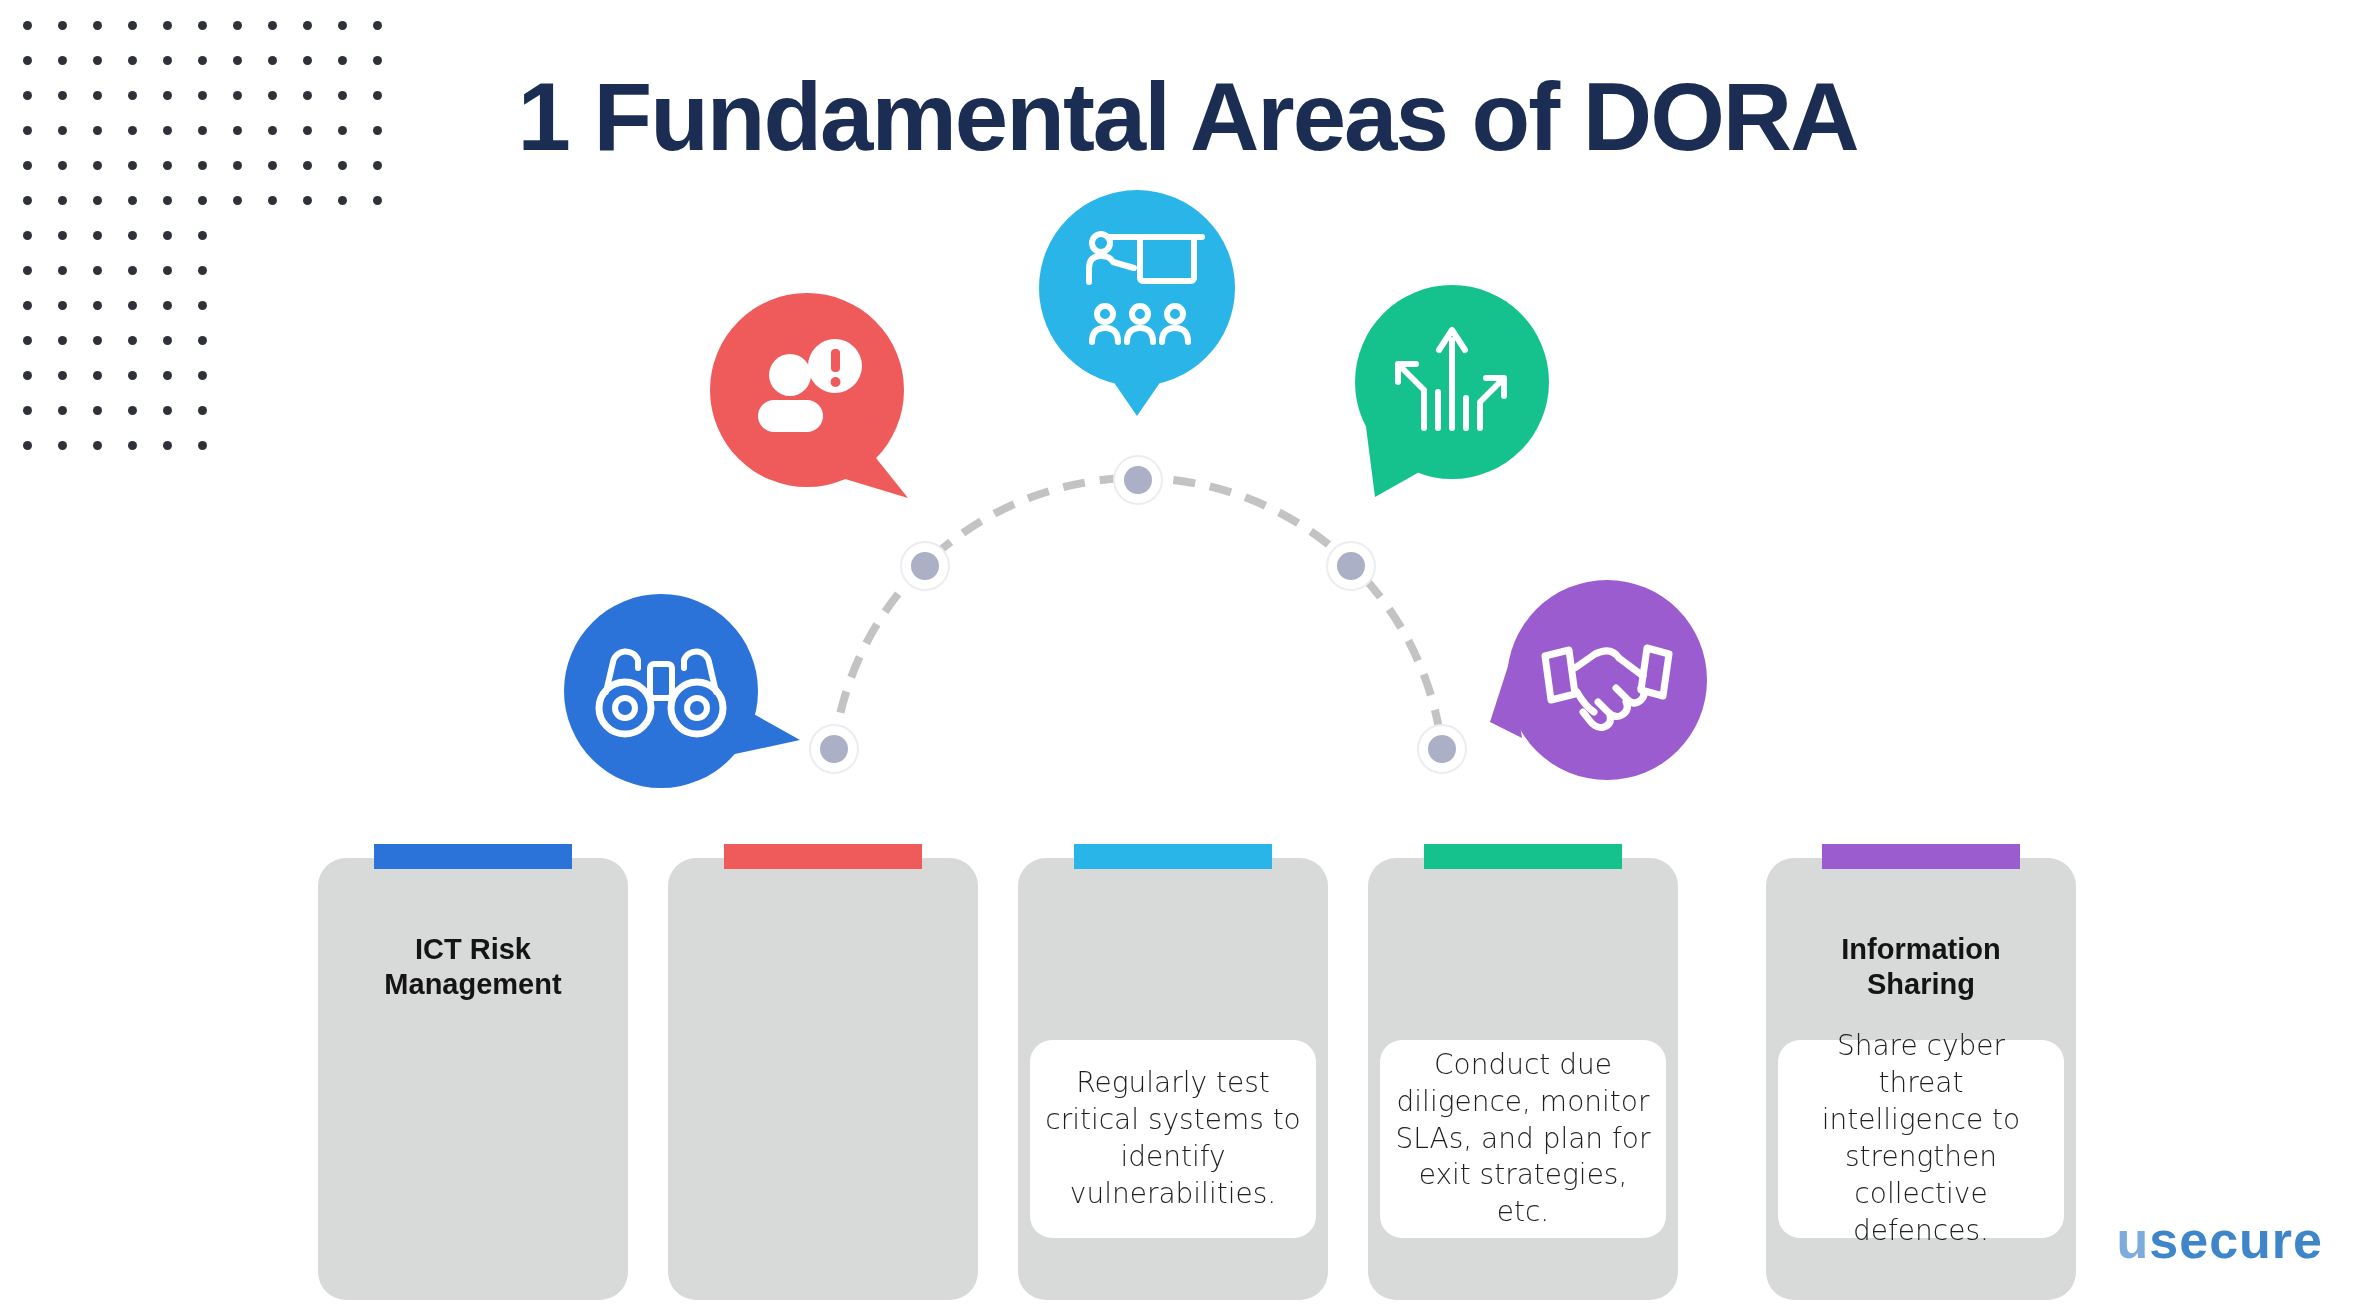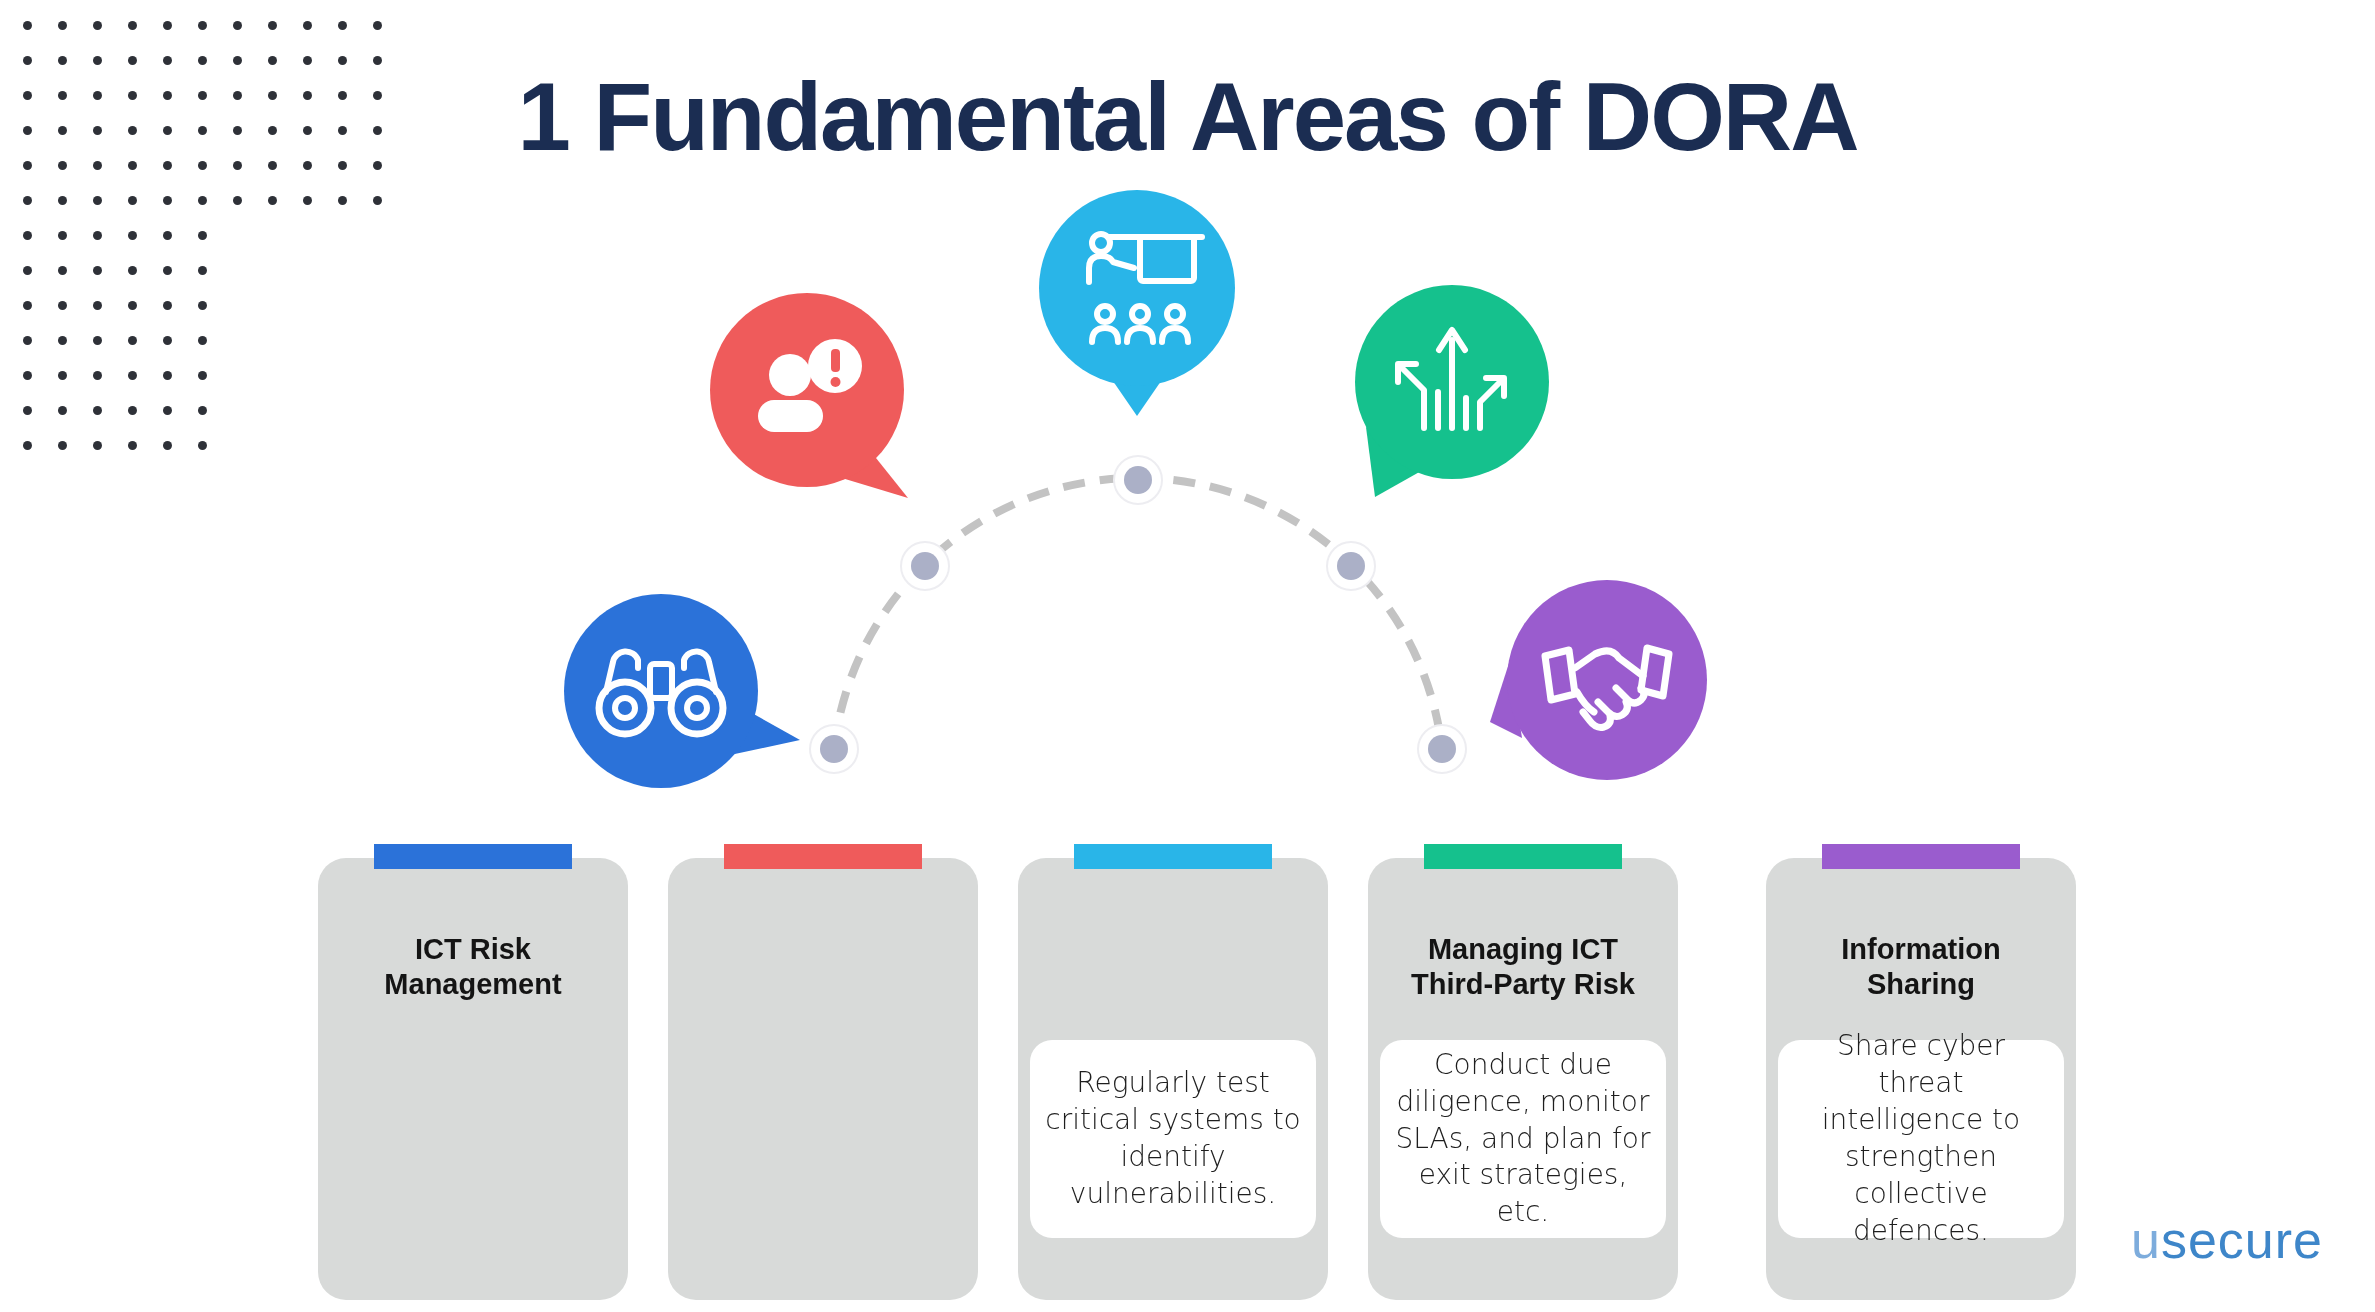--- a/index.html
+++ b/index.html
@@ -26,21 +26,21 @@
                 display:flex; align-items:center; justify-content:center; text-align:center;
                 font-size:29px; font-weight:bold; line-height:1.22; color:#141414; }
   .card-body-box { position:absolute; left:12px; right:12px; top:182px; height:198px;
                    background:#ffffff; border-radius:22px; display:flex; align-items:center; }
   .card-body { width:100%; padding:6px 14px; font-size:28px; line-height:1.32;
                font-weight:300; color:#1e1e1e; text-align:center;
                font-family:"DejaVu Sans","Liberation Sans",sans-serif; }
   .card-body.align-left { text-align:left; padding-left:22px; padding-right:10px; }
 
   
-  .logo { position:absolute; right:52px; bottom:42px; font-size:52px; font-weight:normal;
+  .logo { position:absolute; right:52px; bottom:42px; font-size:52px; font-weight:bold;
           letter-spacing:1px; }
 </style>
 </head>
 <body>
 
 <div class="canvas">
 
   <div class="dot-block" style="left: 23px; top: 21px;">
       <span class="dot" style="left: 0px; top: 0px; background-color: rgb(46, 49, 56);"></span>
       <span class="dot" style="left: 35px; top: 0px; background-color: rgb(46, 49, 56);"></span>
@@ -265,21 +265,20 @@
 
   <div class="card" style="left:1018px">
     <div class="card-tab" style="background-color: rgb(41, 181, 232);"></div>
     <div class="card-body-box">
       <div class="card-body">Regularly test<br>critical systems to<br>identify<br>vulnerabilities.</div>
     </div>
   </div>
 
   <div class="card" style="left:1368px">
     <div class="card-tab" style="background-color: rgb(21, 193, 141);"></div>
-    <div class="card-title">Managing ICT<br>Third-Party Risk</div>
     <div class="card-body-box">
       <div class="card-body">Conduct due<br>diligence, monitor<br>SLAs, and plan for<br>exit strategies, etc.</div>
     </div>
   </div>
 
   <div class="card" style="left:1766px">
     <div class="card-tab" style="background-color: rgb(154, 92, 206);"></div>
     <div class="card-title">Information<br>Sharing</div>
     <div class="card-body-box">
       <div class="card-body">Share cyber threat<br>intelligence to<br>strengthen<br>collective defences.</div>

